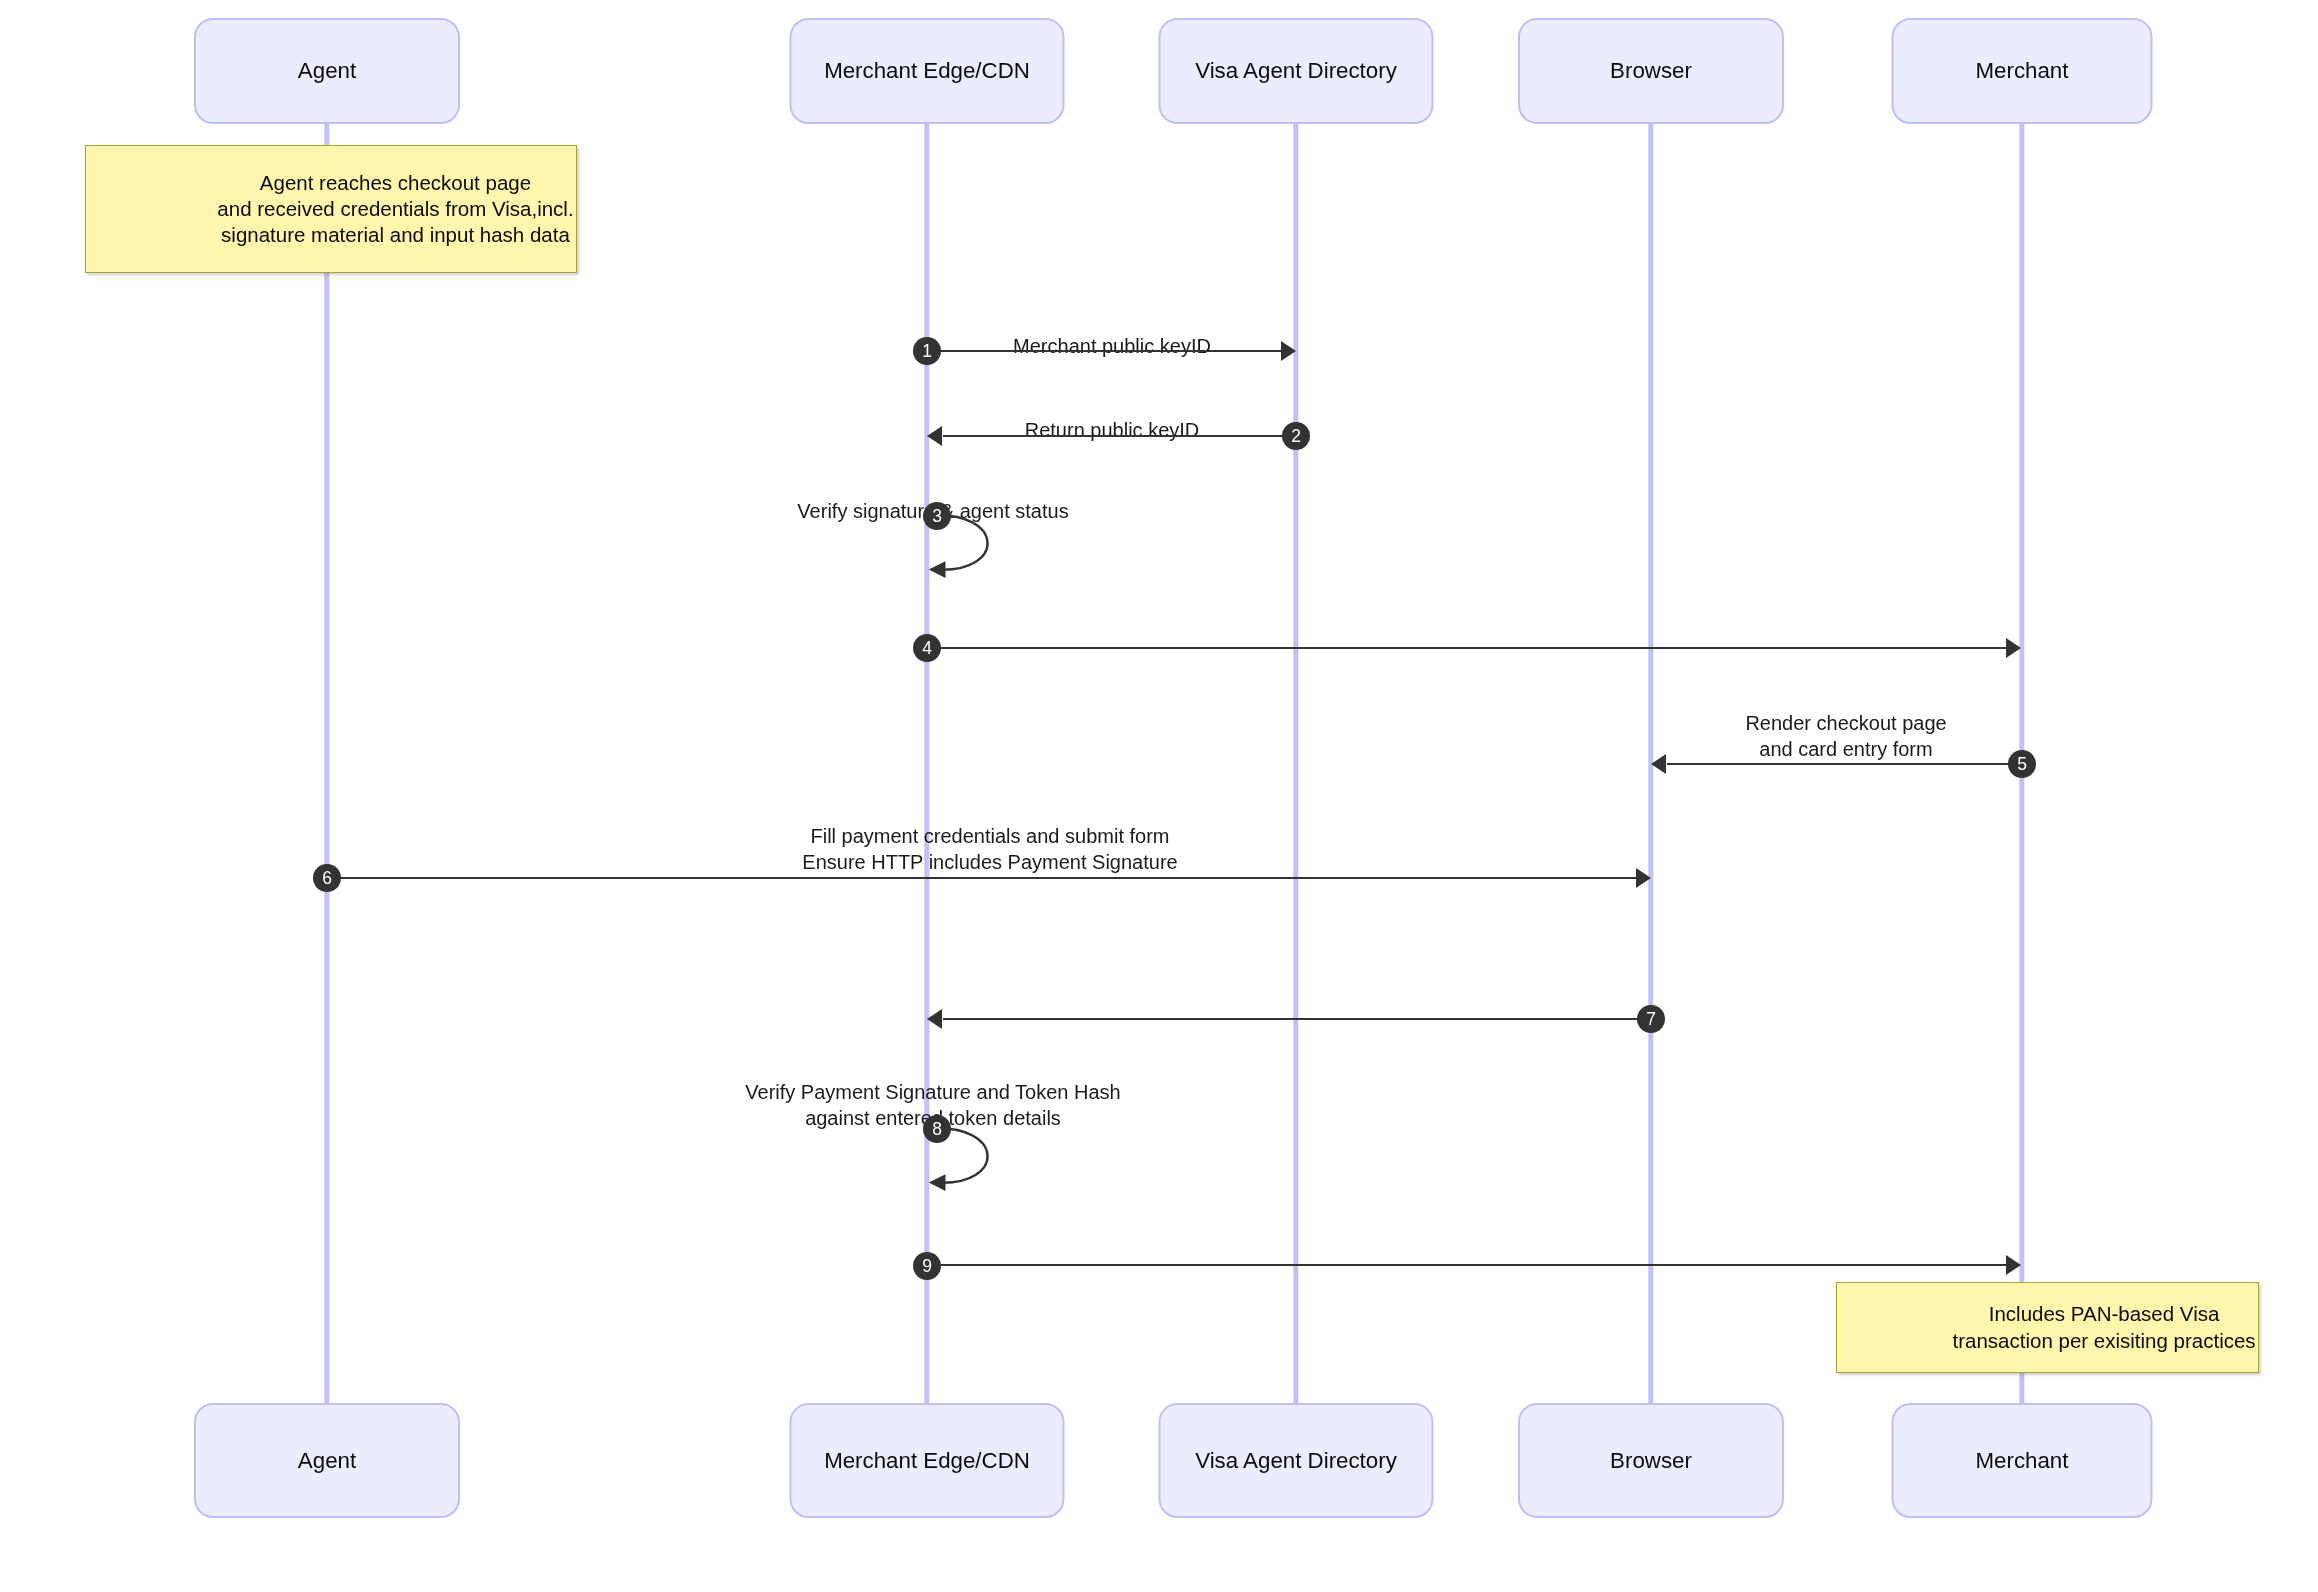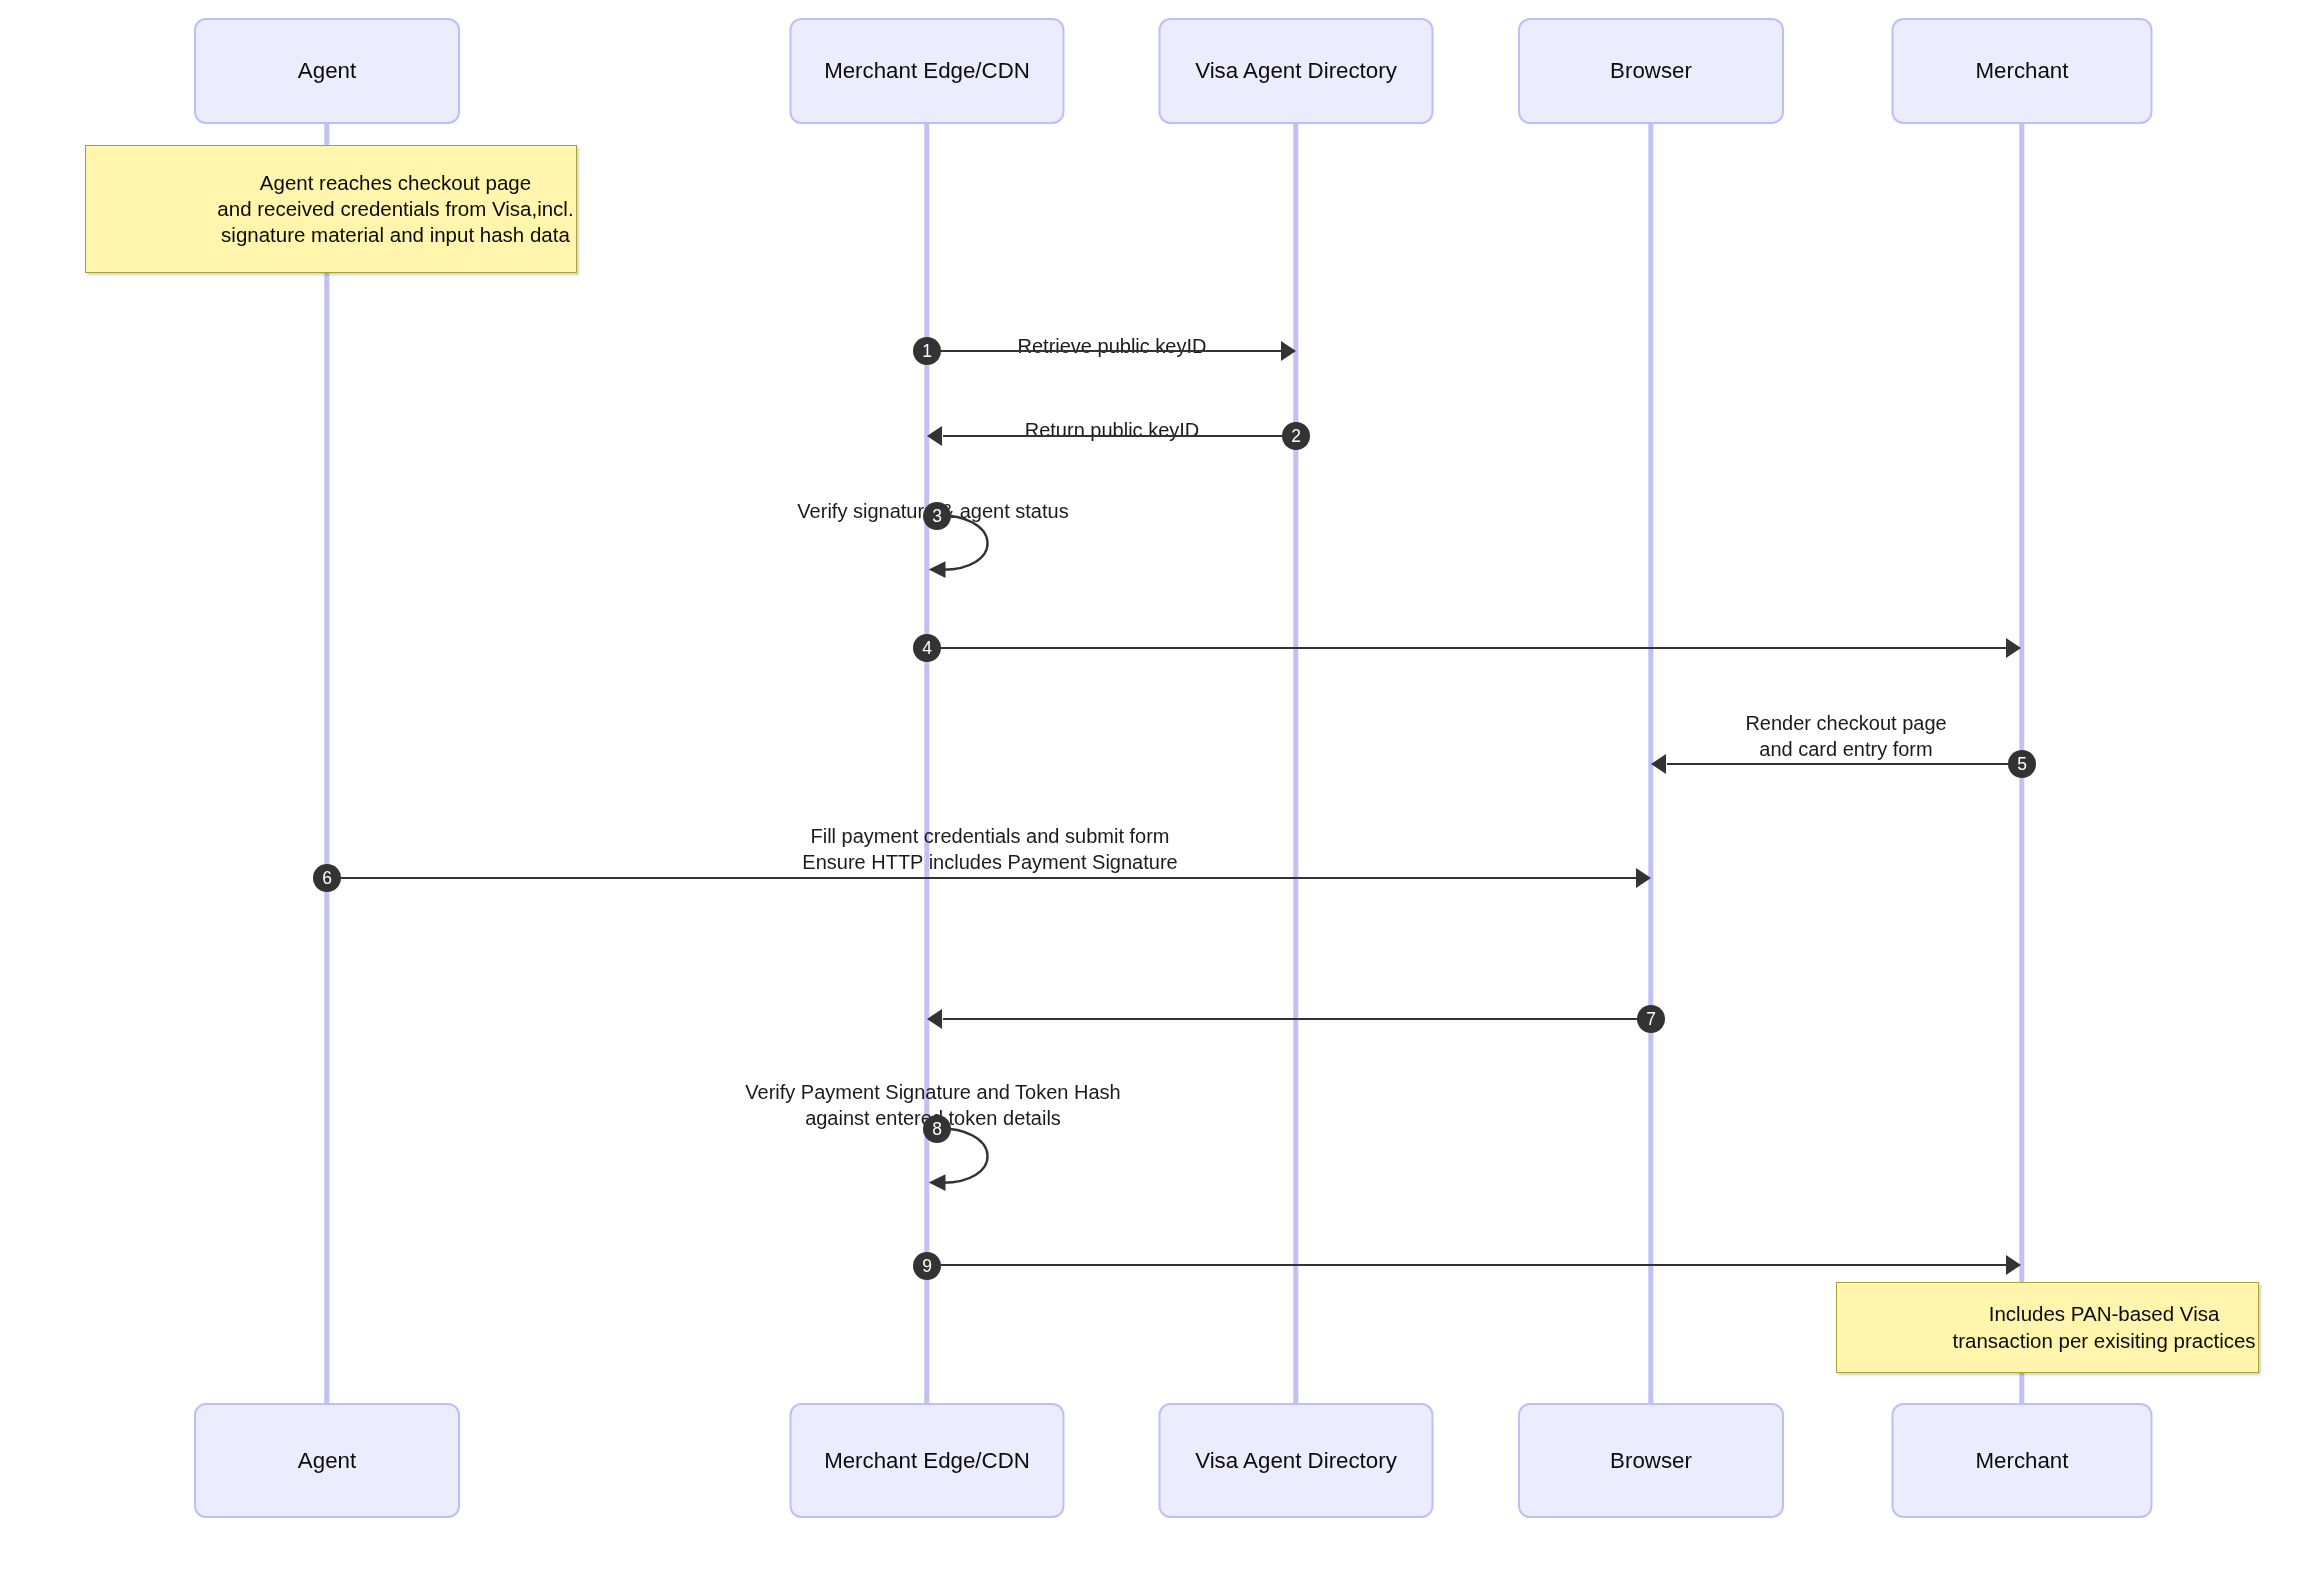--- a/index.html
+++ b/index.html
@@ -24,21 +24,21 @@
     width: 5.4px;
     background: #C1C1F5;
     transform: translateX(-50%);
   }
   
   .actor-box {
     position: absolute;
     box-sizing: border-box;
     background: #ECECFF;
     border: 2.4px solid #BFBFF8;
-    border-radius: 12px;
+    border-radius: 19px;
     display: flex;
     align-items: center;
     justify-content: center;
     transform: translateX(-50%);
     color: #0b0b0b;
     font-size: 22.3px;
     font-family: "Liberation Sans", sans-serif;
     text-align: center;
     line-height: 1.15;
     padding: 2px 6px;
@@ -154,21 +154,21 @@
 and received credentials from Visa,incl.
 signature material and input hash data</span>
   </div>
 
   <div class="note" style="left:1836px; top:1282px; width:423px; height:91px;">
     <span>Includes PAN-based Visa
 transaction per exisiting practices</span>
   </div>
 
   <div class="msg-label" style="left:1112px; top:307px; width:459px;">
-    <span>Retrieve public keyID</span>
+    <span>Merchant public keyID</span>
   </div>
   <div class="msg-line" style="left:927px; top:350px; width:354px;"></div>
   <div class="arrow-head right" style="left:1281px; top:341px;"></div>
   <div class="seq-badge" style="left:927px; top:351px;">
     <span>1</span>
   </div>
 
   <div class="msg-label" style="left:1112px; top:391px; width:459px;">
     <span>Return public keyID</span>
   </div>

